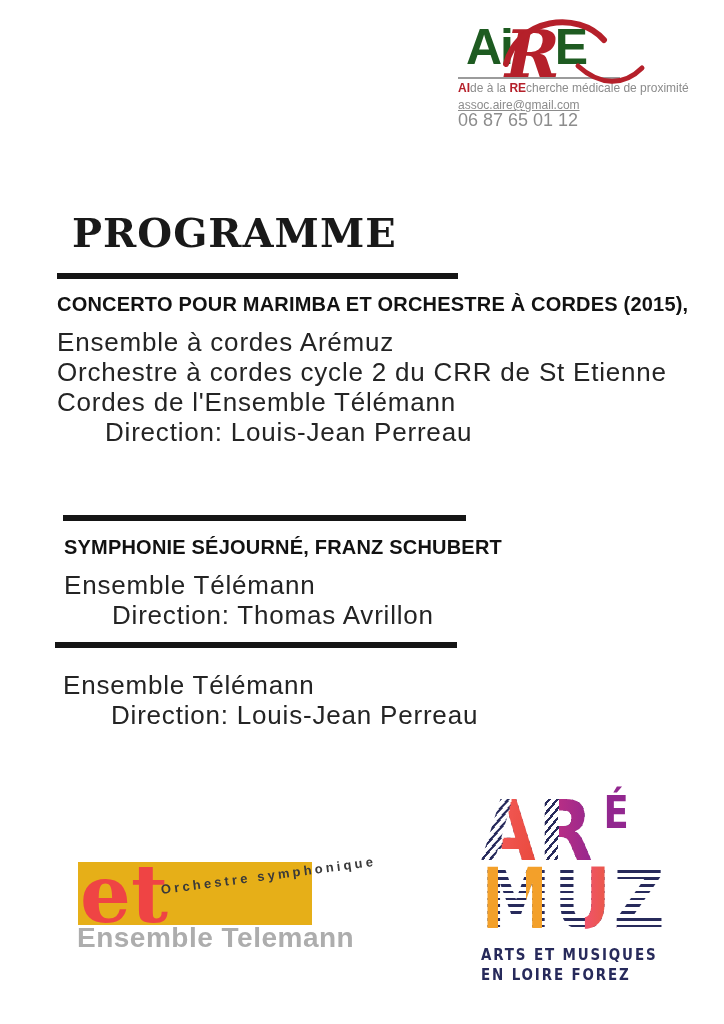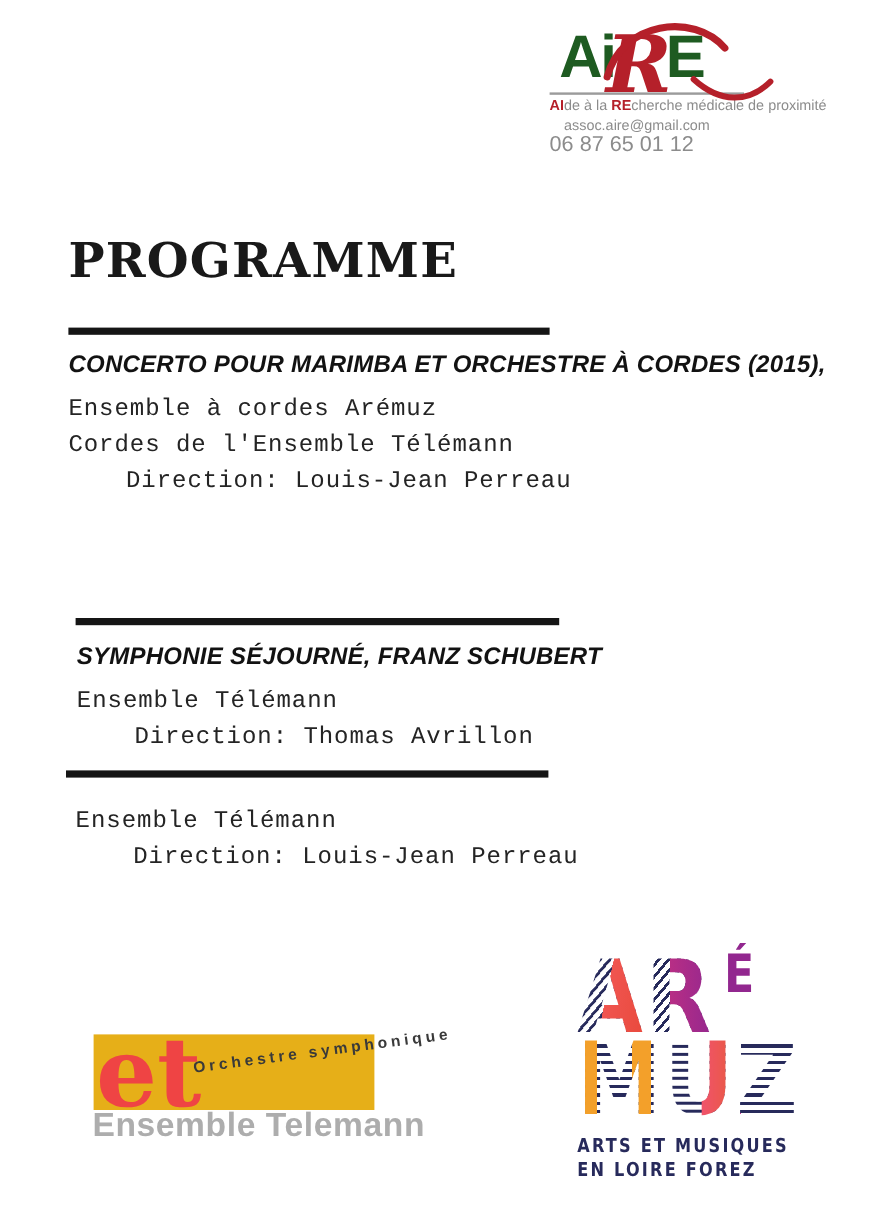--- a/index.html
+++ b/index.html
@@ -21,44 +21,44 @@
   }
   .aire-red {
     font-family: "DejaVu Serif", serif; font-style: italic; font-weight: 700;
     font-size: 66px; line-height: 54px; color: #b5202a;
     margin: 0 -5px 0 -7px; position: relative; top: 7px; z-index: 2;
   }
   .aire-swoosh { position: absolute; left: -8px; top: -8px; z-index: 3; }
   .aire-rule { width: 162px; height: 2px; background: #9b9b9b; margin-top: 3px; }
   .aire-tagline { font-size: 12px; line-height: 14px; color: #8c8c8c; margin-top: 2px; white-space: nowrap; }
   .aire-tagline .hl { color: #b5202a; font-weight: 700; }
-  .aire-email { display: inline-block; font-size: 12px; line-height: 14px; color: #8c8c8c; cursor: pointer; margin-left: 12px; }
+  .aire-email { display: inline-block; font-size: 12px; line-height: 14px; color: #8c8c8c; text-decoration: underline; cursor: pointer; }
   .aire-phone { font-size: 18px; line-height: 14px; color: #8c8c8c; }
 
   
   .page-title {
-    position: absolute; left: 57px; top: 198px; margin: 0;
+    position: absolute; left: 57px; top: 198px; margin: 15px;
     font-family: "DejaVu Serif", serif; font-weight: 700;
     font-size: 40px; line-height: 40px; letter-spacing: 1px; color: #191919;
   }
 
   
   .rule { position: absolute; height: 6px; background: #151515; }
   .rule1 { left: 57px; top: 273px; width: 401px; }
   .rule2 { left: 63px; top: 515px; width: 403px; }
   .rule3 { left: 55px; top: 642px; width: 402px; }
 
   
   .sec { position: absolute; width: 640px; }
   .sec h2 {
     margin: 0; font-family: "Liberation Sans", sans-serif; font-weight: 700;
-    font-size: 20px; line-height: 27px; letter-spacing: 0.2px; color: #121212; font-style: italic;
+    font-size: 20px; line-height: 27px; letter-spacing: 0.2px; color: #121212;
   }
   .sec .body {
-    font-family: Liberation Mono, monospace; font-size: 20px;
+    font-family: Liberation Sans, sans-serif; font-size: 26px;
     color: #242424; letter-spacing: 0.8px; line-height: 30px; margin-top: 9px;
   }
   .sec .dir { padding-left: 48px; }
   .sec1 { left: 57px; top: 291px; }
   .sec2 { left: 64px; top: 534px; }
   .sec3 { left: 55px; top: 661px; }
   .sec3 .body { padding-left: 8px; }
 
   
   .telemann { position: absolute; left: 77px; top: 852px; width: 320px; height: 110px; }
@@ -129,20 +129,21 @@
 </header>
 
 <h1 class="page-title">PROGRAMME</h1>
 
 <div class="rule rule1"></div>
 <section class="sec sec1">
   <h2><span>CONCERTO POUR MARIMBA ET ORCHESTRE À CORDES (2015),</span><br>
   </h2>
   <div class="body">
     <div>Ensemble à cordes Arémuz</div>
+    <div>Orchestre à cordes cycle 2 du CRR de St Etienne</div>
     <div>Cordes de l'Ensemble Télémann</div>
     <div class="dir">Direction: Louis-Jean Perreau</div>
   </div>
 </section>
 
 <div class="rule rule2"></div>
 <section class="sec sec2">
   <h2>SYMPHONIE SÉJOURNÉ, FRANZ SCHUBERT</h2>
   <div class="body">
     <div>Ensemble Télémann</div>

